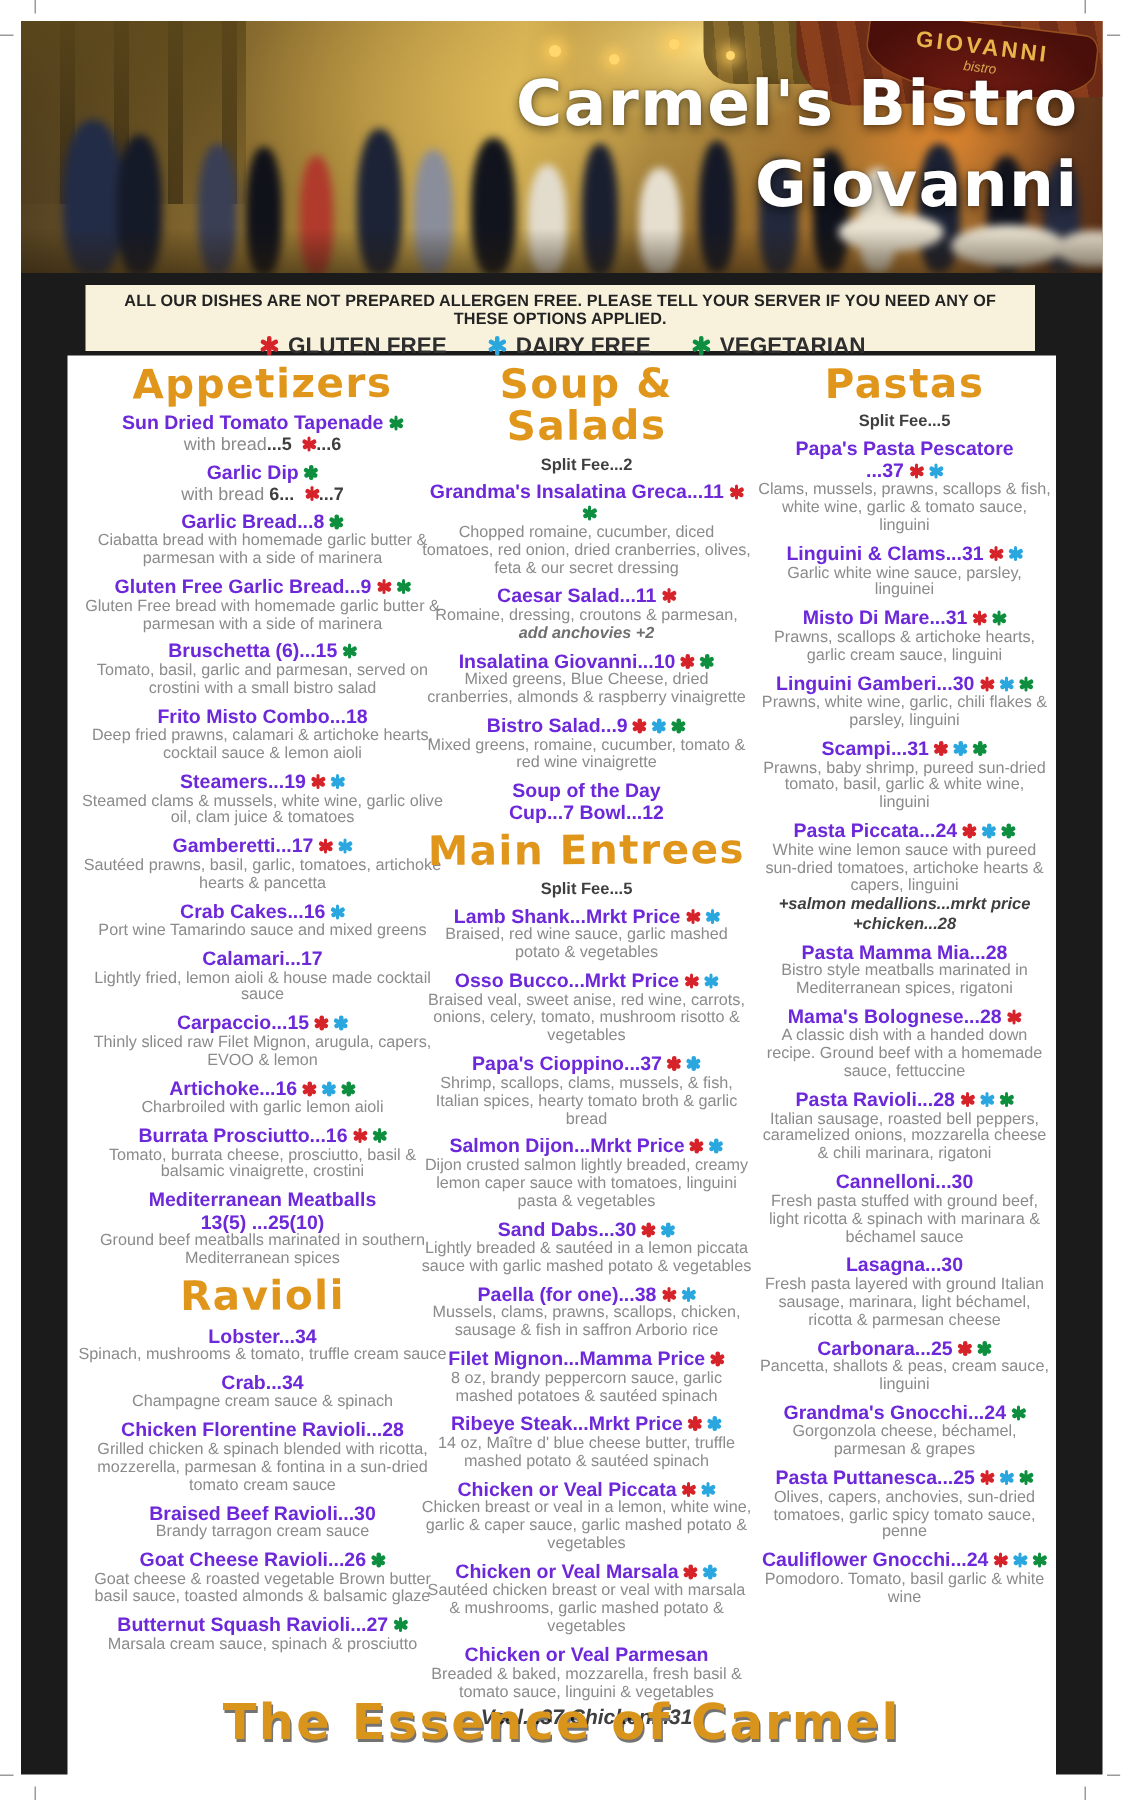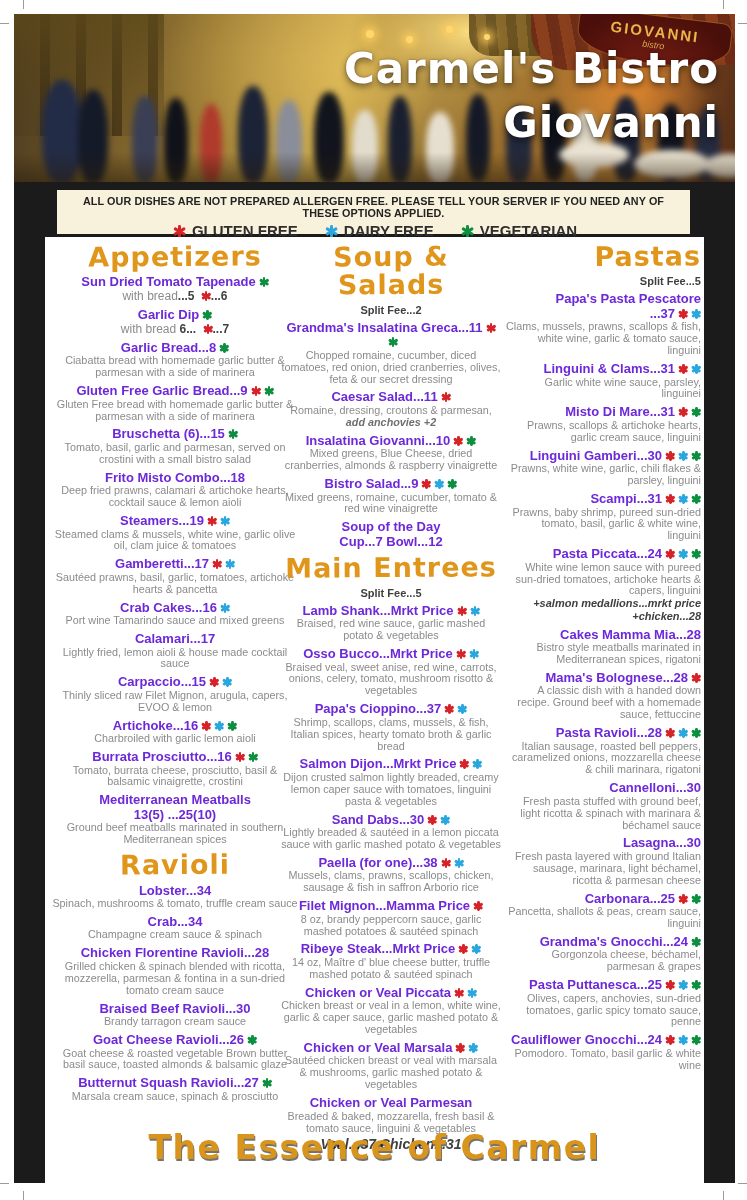--- a/index.html
+++ b/index.html
@@ -55,21 +55,21 @@
   .mark i:nth-child(2){transform:rotate(60deg);}
   .mark i:nth-child(3){transform:rotate(120deg);}
   .mark.lg{width:13px;height:13px;vertical-align:-2px;}
   .mark.lg i{left:5px;width:3.2px;height:13px;}
 
   
   .menu-body{position:absolute;left:45px;top:237px;width:659px;height:1044px;background:#ffffff;}
   .menu-col{position:absolute;top:4px;text-align:center;}
   .col1{left:6px;width:248px;}
   .col2{left:236px;width:220px;}
-  .col3{left:460px;width:196px;text-align:right;}
+  .col3{left:460px;width:196px;}
   .section-title{font-family:"DejaVu Sans",sans-serif;color:#e0951b;font-weight:800;font-size:27px;
     line-height:1.05;letter-spacing:1px;margin:2px 0 4px 0;transform:rotate(-.4deg);}
   .section-sub{font-size:11px;font-weight:bold;color:#3f3f3f;margin-bottom:5px;}
   .item{margin-bottom:5px;}
   .item-name{font-size:13px;font-weight:bold;color:#6d28d9;line-height:1.12;}
   .item-desc{font-size:10.8px;color:#8b8b8b;line-height:1.1;}
   .item-desc .ital{font-style:italic;font-weight:bold;color:#6f6f6f;}
   .item-sub{font-size:12px;line-height:1.1;}
   .sub-muted{color:#8b8b8b;}
   .sub-bold{color:#3f3f3f;font-weight:bold;}
@@ -330,21 +330,21 @@
           <div class="item-name"><span>Scampi...31</span><span class="mark" style="color: rgb(214, 35, 42);"><i></i><i></i><i></i></span><span class="mark" style="color: rgb(43, 167, 223);"><i></i><i></i><i></i></span><span class="mark" style="color: rgb(14, 143, 63);"><i></i><i></i><i></i></span></div>
           <div class="item-desc"><span>Prawns, baby shrimp, pureed sun-dried tomato, basil, garlic &amp; white wine, linguini</span></div>
         </div>
         <div class="item">
           <div class="item-name"><span>Pasta Piccata...24</span><span class="mark" style="color: rgb(214, 35, 42);"><i></i><i></i><i></i></span><span class="mark" style="color: rgb(43, 167, 223);"><i></i><i></i><i></i></span><span class="mark" style="color: rgb(14, 143, 63);"><i></i><i></i><i></i></span></div>
           <div class="item-desc"><span>White wine lemon sauce with pureed sun-dried tomatoes, artichoke hearts &amp; capers, linguini</span></div>
           <div class="footnote">+salmon medallions...mrkt price</div>
           <div class="footnote">+chicken...28</div>
         </div>
         <div class="item">
-          <div class="item-name"><span>Cakes Mamma Mia...28</span></div>
+          <div class="item-name"><span>Pasta Mamma Mia...28</span></div>
           <div class="item-desc"><span>Bistro style meatballs marinated in Mediterranean spices, rigatoni</span></div>
         </div>
         <div class="item">
           <div class="item-name"><span>Mama's Bolognese...28</span><span class="mark" style="color: rgb(214, 35, 42);"><i></i><i></i><i></i></span></div>
           <div class="item-desc"><span>A classic dish with a handed down recipe. Ground beef with a homemade sauce, fettuccine</span></div>
         </div>
         <div class="item">
           <div class="item-name"><span>Pasta Ravioli...28</span><span class="mark" style="color: rgb(214, 35, 42);"><i></i><i></i><i></i></span><span class="mark" style="color: rgb(43, 167, 223);"><i></i><i></i><i></i></span><span class="mark" style="color: rgb(14, 143, 63);"><i></i><i></i><i></i></span></div>
           <div class="item-desc"><span>Italian sausage, roasted bell peppers, caramelized onions, mozzarella cheese &amp; chili marinara, rigatoni</span></div>
         </div>

